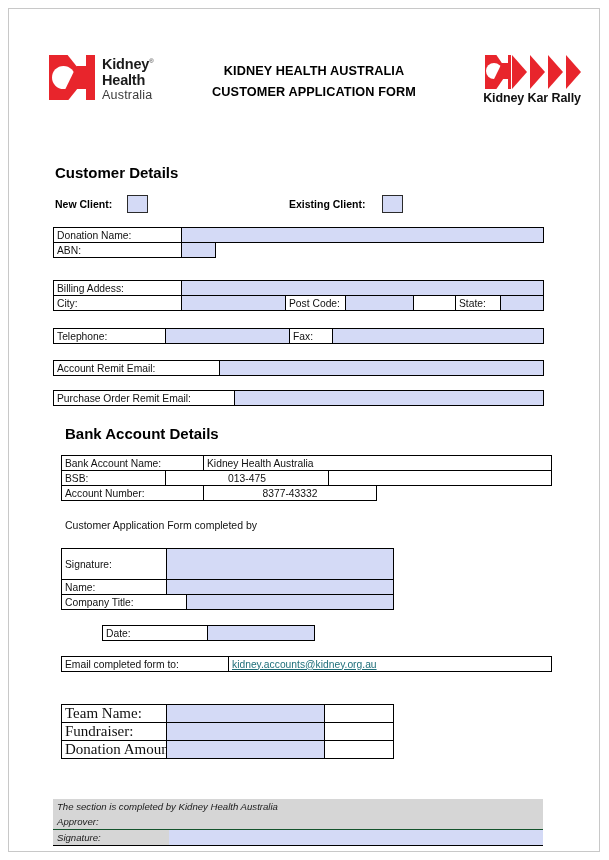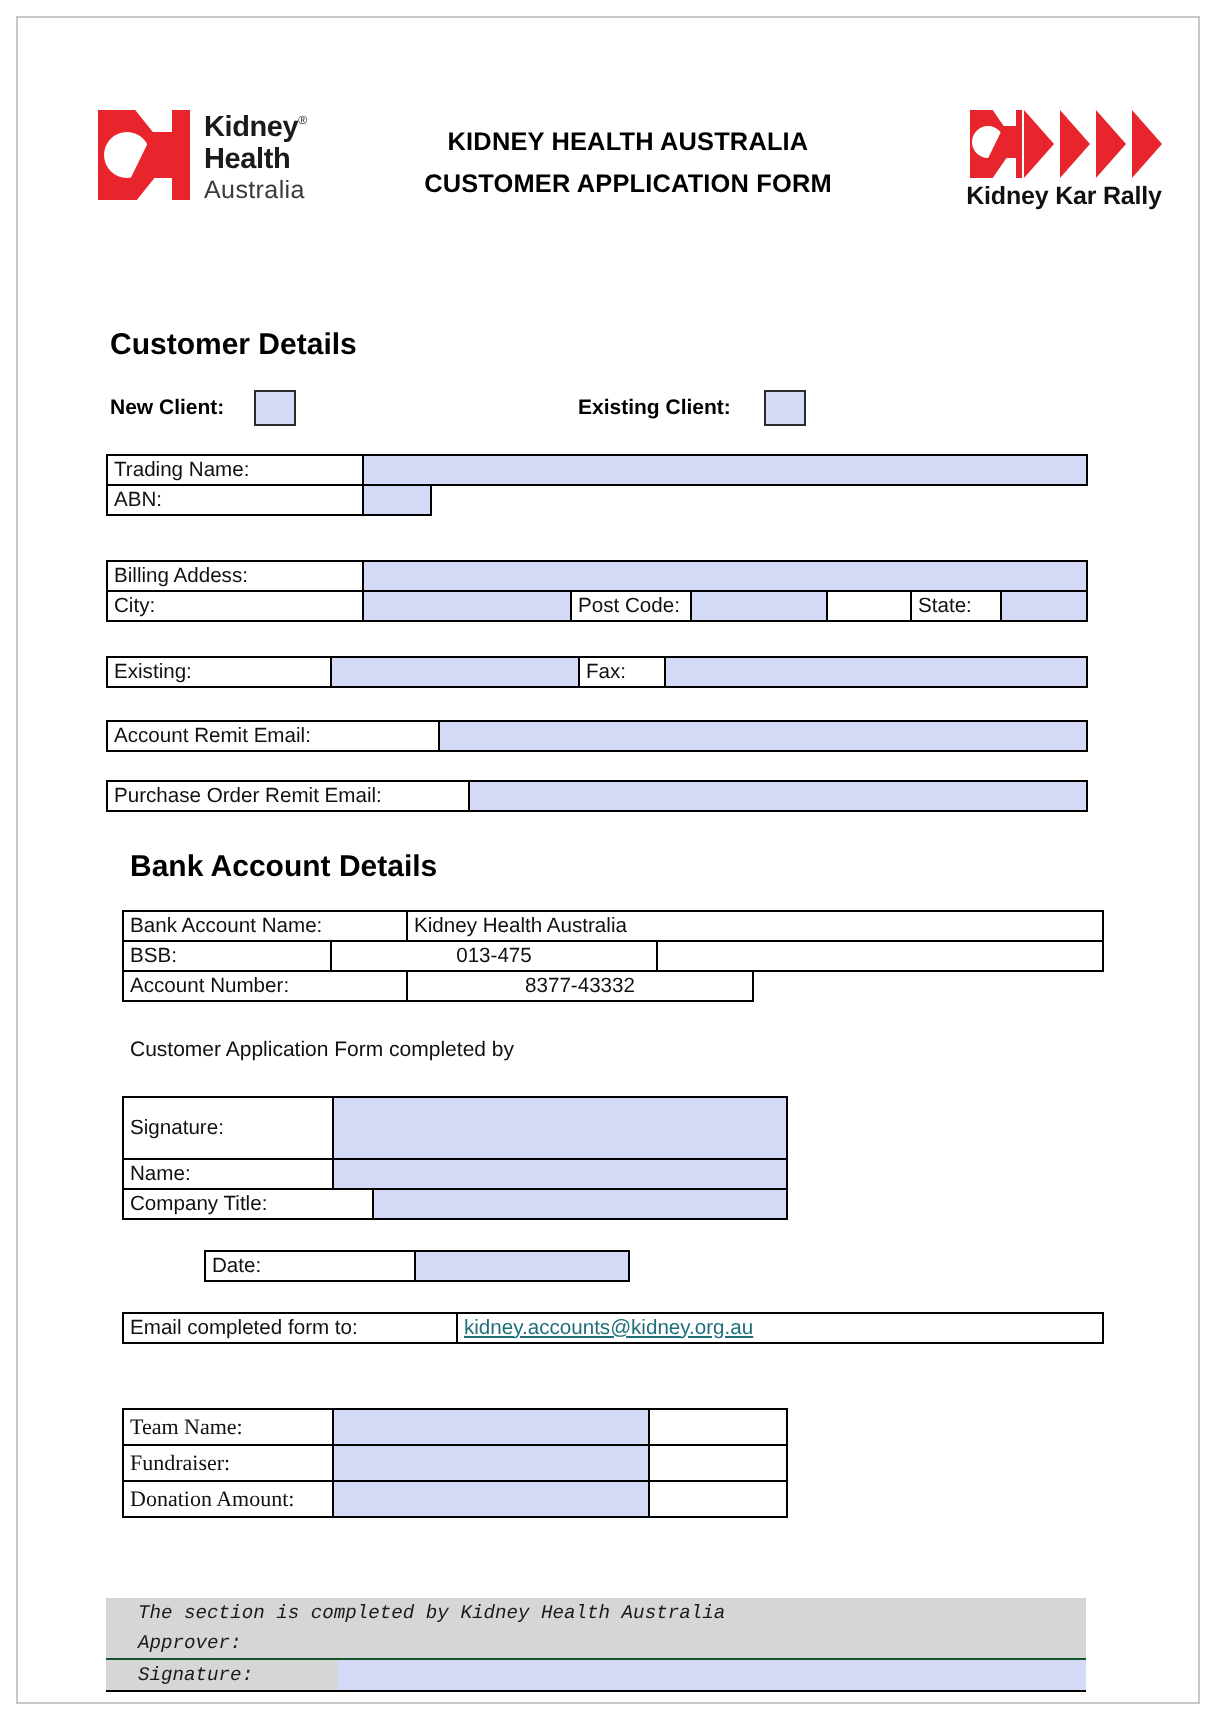--- a/index.html
+++ b/index.html
@@ -250,21 +250,21 @@
     background: #ffffff;
   }
   .noborder {
     border: none !important;
     background: transparent !important;
   }
   td.ctr { text-align: center; padding-left: 0; }
 
   .serif-tbl {
     font-family: "Liberation Serif", serif;
-    font-size: 11px;
+    font-size: 15px;
   }
   .serif-tbl td { height: 17px; }
 
   
   .mail-link {
     color: #1f6f7a;
     text-decoration: underline;
     text-align: center;
   }
 
@@ -272,27 +272,26 @@
   .foot {
     position: absolute;
     border-collapse: collapse;
     table-layout: fixed;
     font-family: "Liberation Sans", sans-serif;
     font-size: 9.6px;
     font-style: italic;
   }
   .foot td {
     background: #d6d6d6;
-    padding: 0 0 0 16px;
+    padding: 0 0 0 4px;
     height: 15px;
     vertical-align: middle;
     white-space: nowrap;
     color: #1a1a1a;
     border: none;
-    font-family: Liberation Mono, monospace;
   }
   .foot td.line-under { border-bottom: 1px solid #14532d; }
   .foot td.sig-fill { background: #d4daf6; }
   .foot tr.last td { border-bottom: 1px solid #000000; }
 </style>
 </head>
 <body>
 
 <div class="page">
 <div class="page-inner">
@@ -343,21 +342,21 @@
   <div class="cbox" style="left:373px; top:186px;"></div>
 
   <table class="tbl" style="left:44px; top:218px; width:490px;">
     <colgroup>
           <col style="width:128px">
           <col style="width:34px">
           <col style="width:328px">
         </colgroup>
     <tbody>
       <tr>
-        <td class="nofill">Trading Name:</td>
+        <td class="nofill">Donation Name:</td>
         <td class="fill" colspan="2"></td>
       </tr>
       <tr>
         <td class="nofill">ABN:</td>
         <td class="fill"></td>
         <td class="noborder"></td>
       </tr>
     </tbody>
   </table>
 
@@ -390,21 +389,21 @@
 
   <table class="tbl" style="left:44px; top:319px; width:490px;">
     <colgroup>
           <col style="width:112px">
           <col style="width:124px">
           <col style="width:43px">
           <col style="width:211px">
         </colgroup>
     <tbody>
       <tr>
-        <td class="nofill">Existing:</td>
+        <td class="nofill">Telephone:</td>
         <td class="fill"></td>
         <td class="nofill">Fax:</td>
         <td class="fill"></td>
       </tr>
     </tbody>
   </table>
 
   <table class="tbl" style="left:44px; top:351px; width:490px;">
     <colgroup>
           <col style="width:166px">

